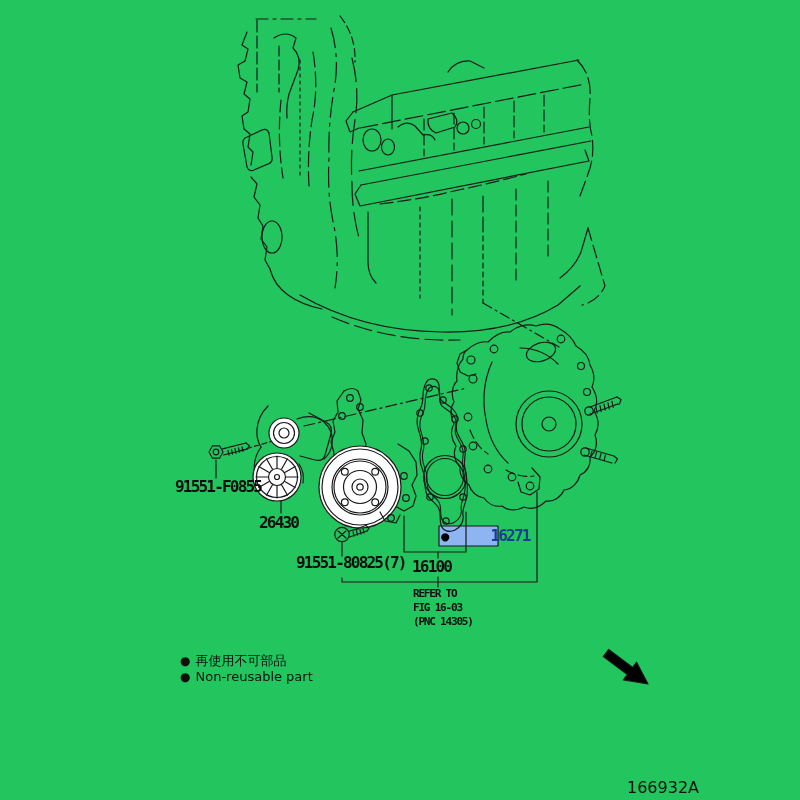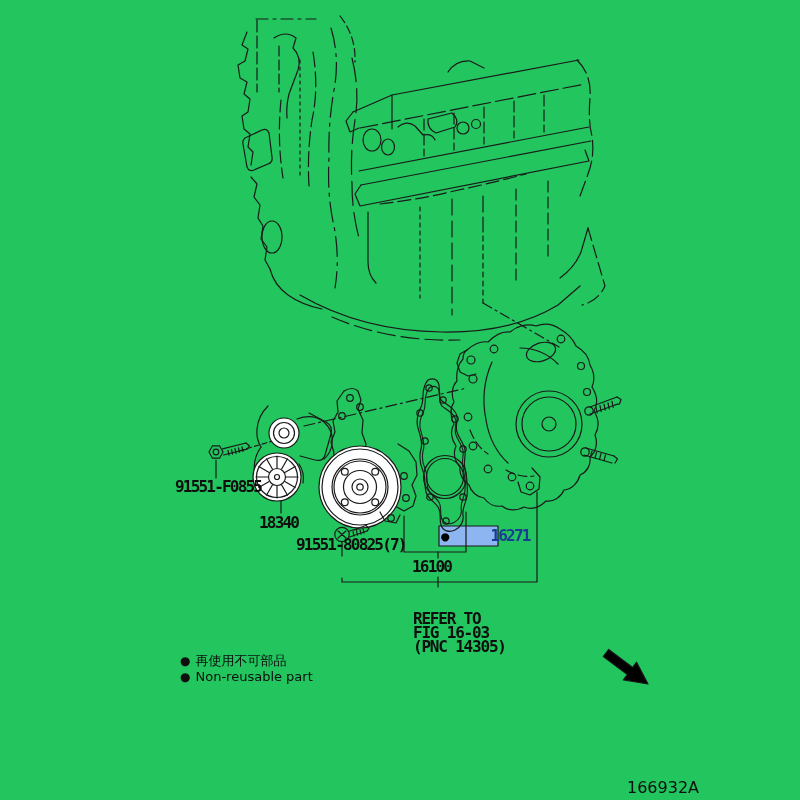--- a/index.html
+++ b/index.html
@@ -4,22 +4,22 @@
 <style>
   html,body { margin:0; padding:0; background:#fff; }
   .stage { position:relative; width:800px; height:800px; background:#22c55e; overflow:hidden;
            font-family:"DejaVu Sans Mono", monospace; }
   .stage svg { position:absolute; left:0; top:0; }
   svg path, svg circle, svg ellipse, svg rect, svg line {
     fill:none; stroke:#1a1a1a; stroke-width:1.2; stroke-linecap:round; stroke-linejoin:round;
   }
   .lbl { position:absolute; font-weight:bold; font-size:16px; letter-spacing:-1.8px;
          color:#0e0e0e; white-space:nowrap; line-height:18px; }
-  .refer { position:absolute; font-weight:bold; font-size:16px; letter-spacing:-1.2px;
-           color:#0e0e0e; line-height:14px; white-space:nowrap;margin-top:25px; }
+  .refer { position:absolute; font-weight:bold; font-size:11px; letter-spacing:-1.2px;
+           color:#0e0e0e; line-height:14px; white-space:nowrap; }
   .hl { display:flex; align-items:center; height:20px; gap:1px; }
   .hl-dot { color:#000; font-size:14px; letter-spacing:0; }
   .hl-num { color:#1c3c94;margin-left:40px; }
   .sans { font-family:"DejaVu Sans", sans-serif; font-weight:normal; letter-spacing:0; }
   .legend { position:absolute; left:168px; top:653px; font-size:13px; color:#0e0e0e; line-height:15px; white-space:nowrap;margin-left:12px; }
   .legend .dot { font-size:12px; margin-right:5px; }
   .orientation { position:absolute; left:491px; top:648px; font-size:12px; color:#0e0e0e; line-height:15px; white-space:nowrap; }
   .orientation .jp { font-weight:bold; font-size:12.5px; }
   .orientation .en { letter-spacing:-0.4px; }
   .docid { position:absolute; left:627px; top:778px; font-size:16px; color:#0e0e0e; white-space:nowrap; }
@@ -198,23 +198,23 @@
     <path d="M586,448 L614,456 M584,455 L612,463"></path>
     <path d="M592,451 l-1.5,5.8 M596.5,452.3 l-1.5,5.8 M601,453.6 l-1.5,5.8 M605.5,454.9 l-1.5,5.8" stroke-width="1"></path>
     <path d="M614,456 l3.5,3 -2.5,4"></path>
   </g>
 
   <path d="M608.7,649.4 L632.7,667.4 L636.6,662.2 L648,684 L623.4,679.8 L627.3,674.6 L603.3,656.6 Z" style="fill:#000" stroke="none"></path>
 </svg>
 
   <div class="lbl" style="left:175px;top:478px">91551-F0855</div>
 
-  <div class="lbl" style="left:259px;top:514px">18340</div>
-
-  <div class="lbl" style="left:296px;top:536px">91551-80825(7)</div>
+  <div class="lbl" style="left:259px;top:514px">26430</div>
+
+  <div class="lbl" style="left:296px;top:554px">91551-80825(7)</div>
 
   <div class="lbl" style="left:412px;top:558px">16100</div>
 
   <div class="lbl hl" style="left:441px;top:526px">
     <span class="hl-dot">●</span>
     <span class="hl-num">16271</span>
   </div>
 
   <div class="refer" style="left:413px;top:587px">
     <div>REFER TO</div>

